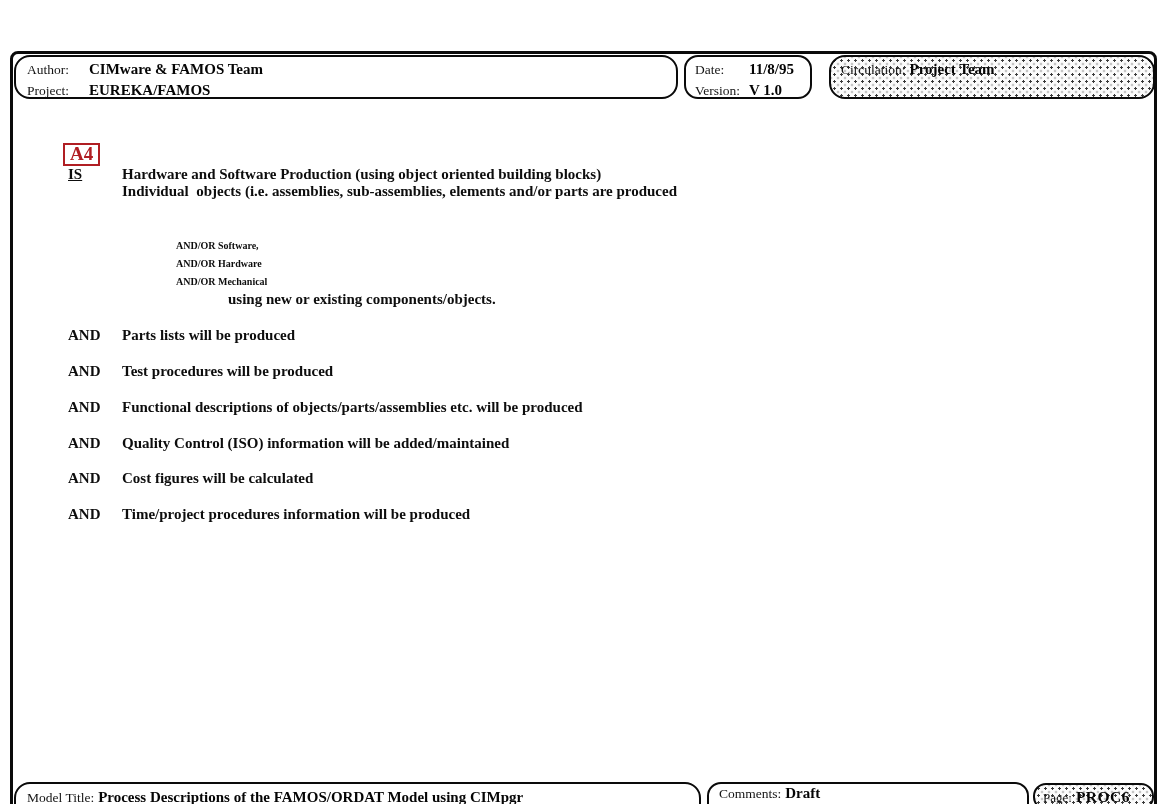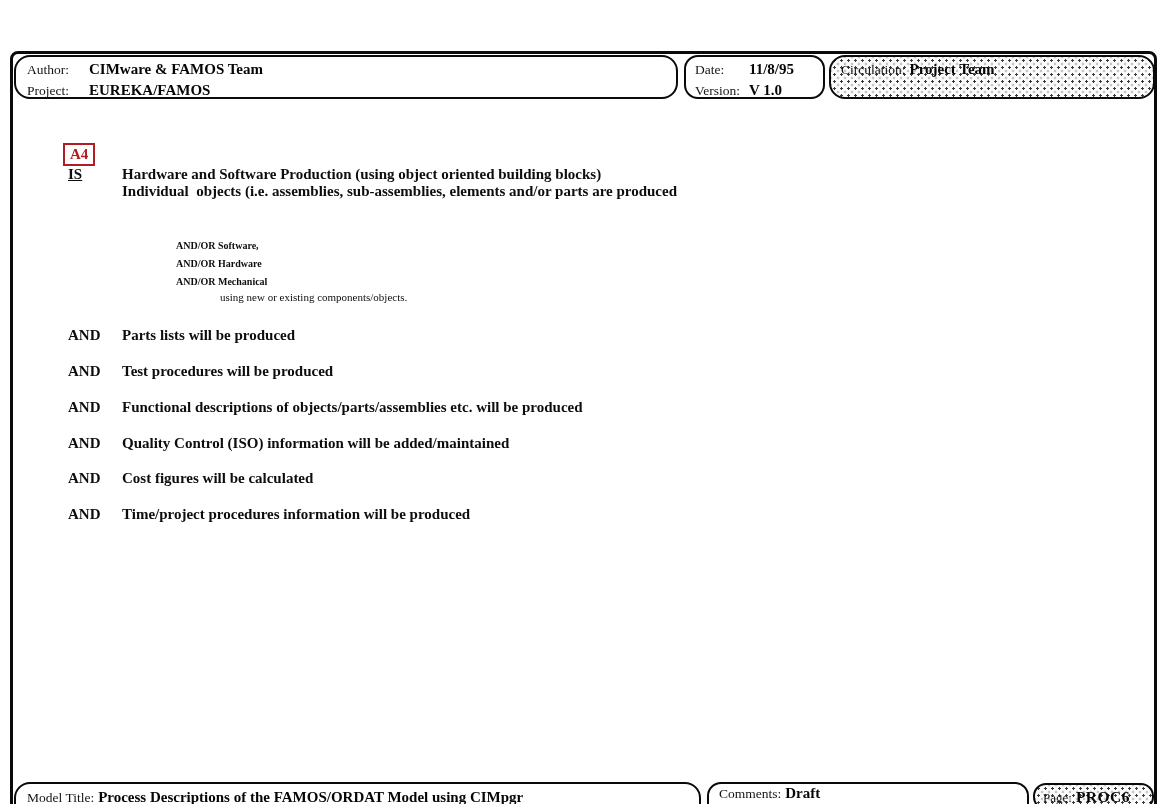--- a/index.html
+++ b/index.html
@@ -53,39 +53,39 @@
   }
   
   .author-box {
     left: 14px; top: 19px; width: 664px; height: 44px;
     border-radius: 16px;
     padding: 2px 0 0 11px;
     line-height: 19.5px;
   }
   .author-box .lbl { display: inline-block; width: 62px; }
   .date-box {
-    left: 684px; top: 19px; width: 141px; height: 44px;
+    left: 684px; top: 19px; width: 128px; height: 44px;
     border-radius: 14px;
     padding: 2px 0 8px 9px;
     line-height: 19.5px;
   }
   .date-box .lbl { display: inline-block; width: 54px; }
   .circ-box {
     left: 829px; top: 19px; width: 326px; height: 44px;
     border-radius: 16px;
     padding: 3px 0 0 10px;
     line-height: 18px;
   }
   
   .a4-box {
     position: absolute;
     left: 63px; top: 107px;
     border: 2px solid #b01e23;
     padding: 0px 5px 1px 5px;
-    font-size: 15px;
+    font-size: 19px;
     font-weight: bold;
     color: #b01e23;
     line-height: 18px;
     background: #ffffff;
   }
   .is-label {
     position: absolute;
     left: 68px; top: 130px;
     font-size: 15px; font-weight: bold; text-decoration: underline;
   }
@@ -98,22 +98,22 @@
   }
   .is-text .textline { white-space: pre; }
   .andor-block {
     position: absolute;
     left: 176px; top: 201px;
     font-size: 10px; font-weight: bold;
     line-height: 18px;
   }
   .andor-note {
     position: absolute;
-    left: 220px; top: 255px;
-    font-size: 11px; font-weight: normal;
+    left: 228px; top: 255px;
+    font-size: 15px; font-weight: bold;
   }
   .and-row {
     position: absolute;
     left: 68px;
     font-size: 15px; font-weight: bold;
     white-space: nowrap;
   }
   .and-row .and-lbl { display: inline-block; width: 54px; }
   
   .model-box {

